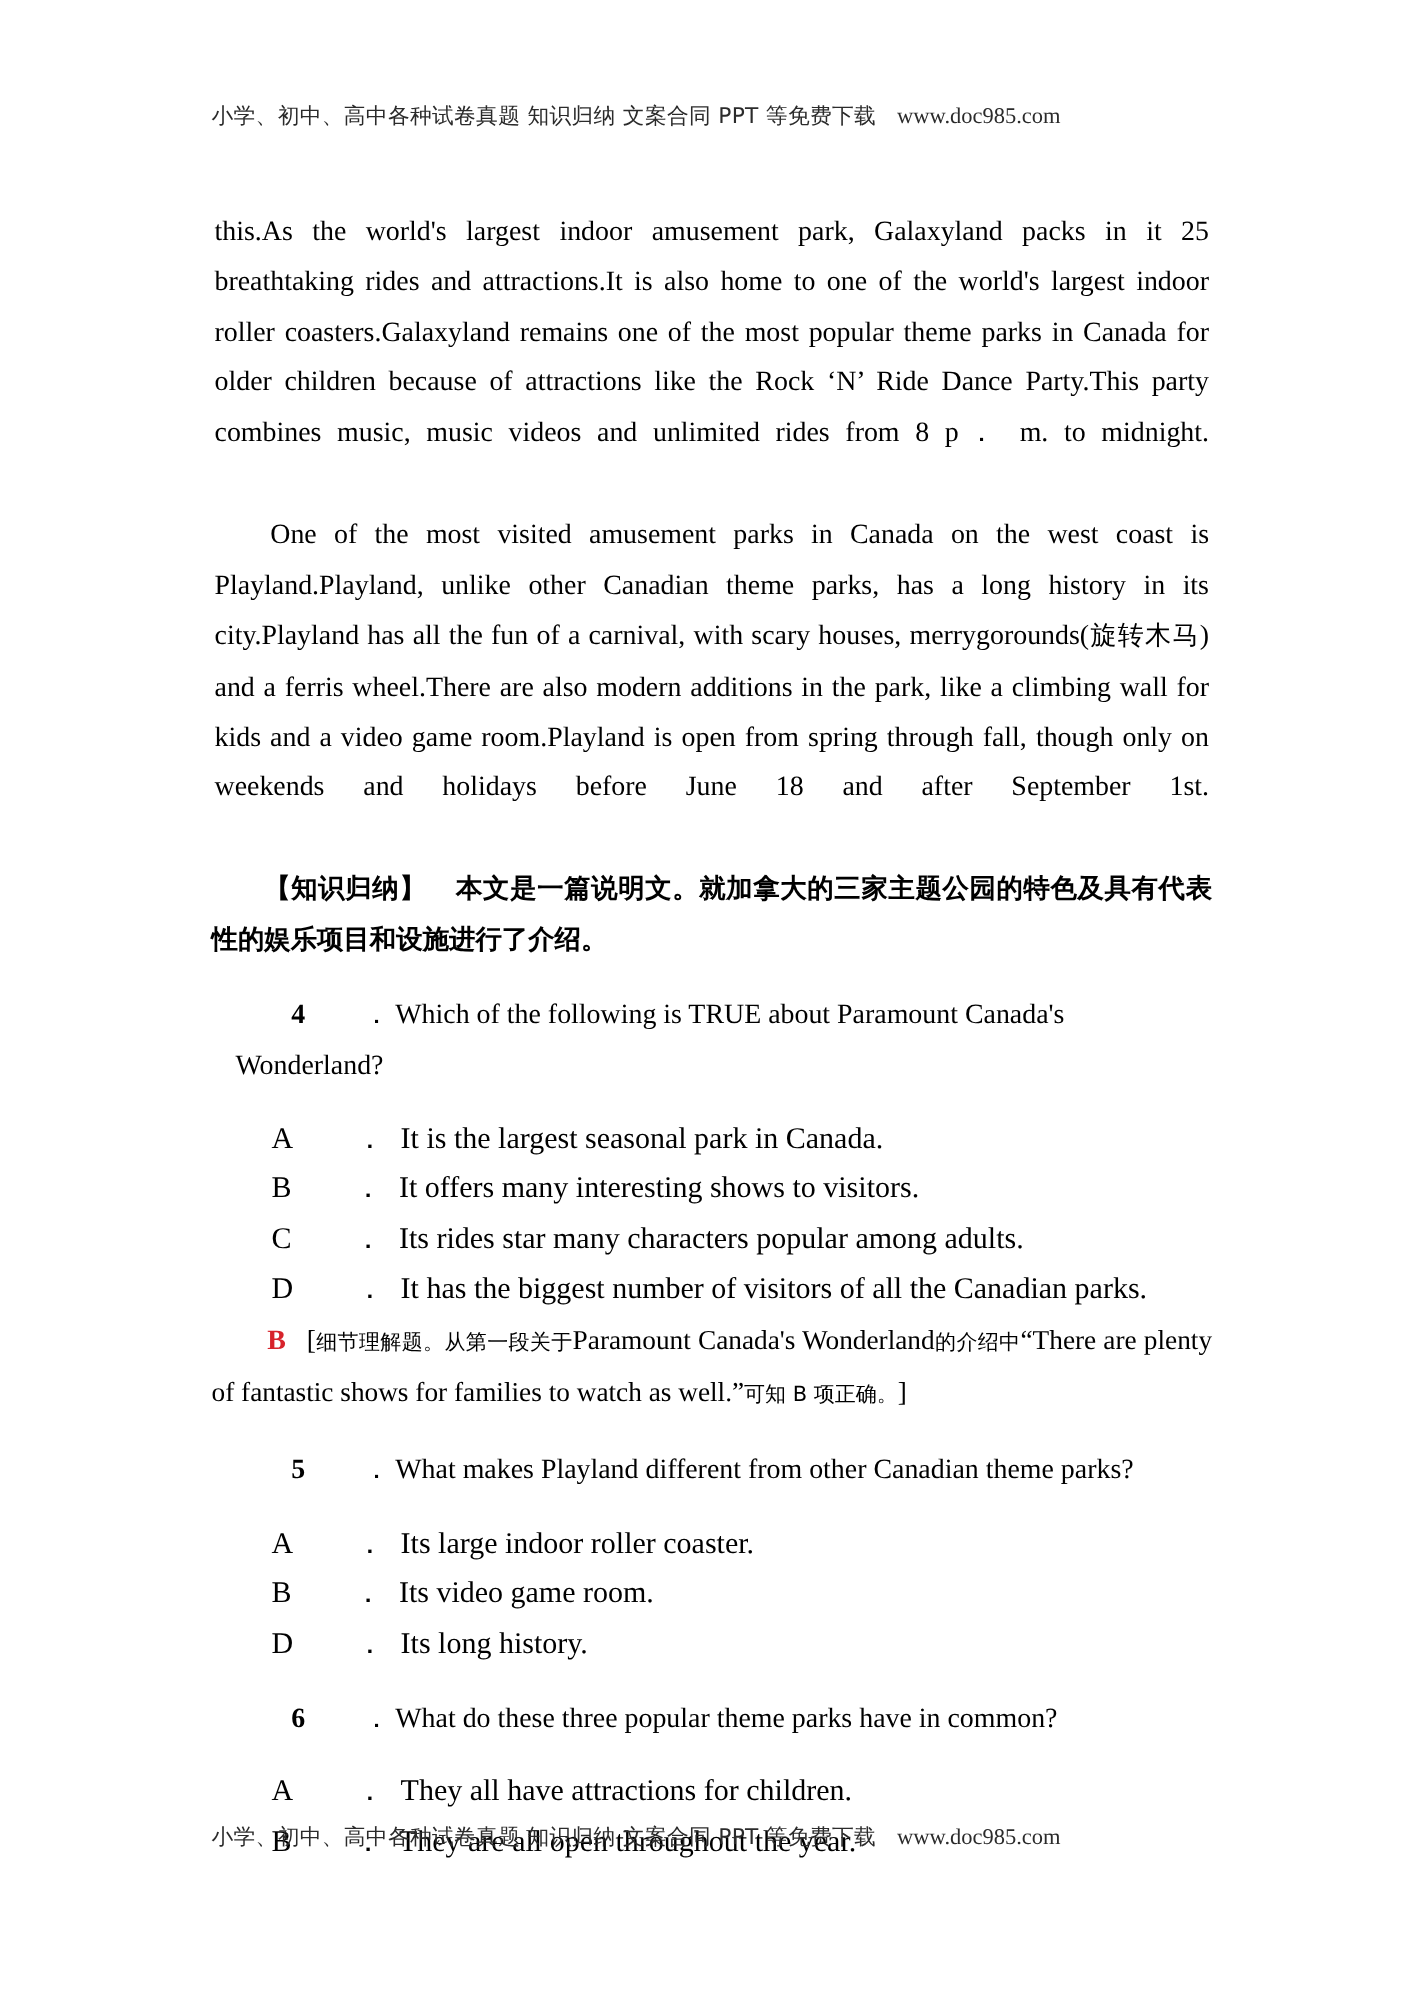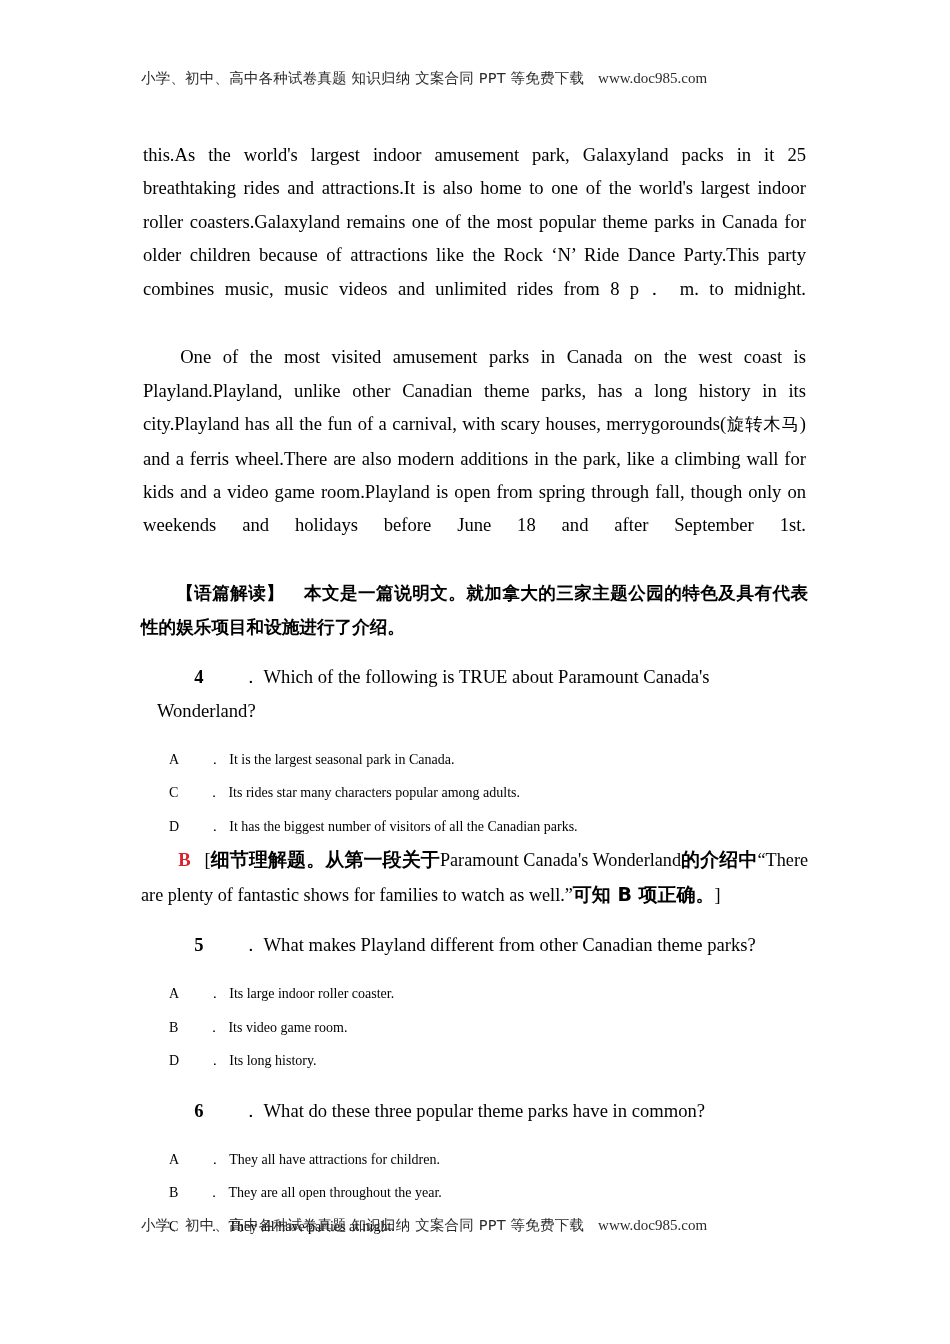--- a/index.html
+++ b/index.html
@@ -104,21 +104,21 @@
     font-weight: bold;
   }
   .dot-sep {
     display: inline-block;
     padding: 0 0.18em 0 0.05em;
   }
 
   .option {
     margin: 0;
     text-indent: 2em;
-    font-size: 14px;
+    font-size: 20px;
     line-height: 33.4px;
     text-align: left;
   }
   .optlabel { }
   .opttext { padding-left: 0.35em; }
 
   
   .answer {
     margin: 0;
     font-size: 18.6px;
@@ -133,22 +133,22 @@
   }
   .answer.ragged::after { display: none; }
   .ans-letter {
     font-weight: bold;
     color: #d7232b;
     font-family: "Liberation Serif", "DejaVu Serif", serif;
   }
   .ans-gap { display: inline-block; width: 0.75em; }
   .cn-bold {
     font-family: "DejaVu Sans", "Liberation Sans", sans-serif;
-    font-weight: bold;
-    font-size: 19px;
+    font-weight: normal;
+    font-size: 14px;
   }
   .en {
     font-family: "Liberation Serif", "DejaVu Serif", serif;
     font-size: 18.2px;
   }
 
   .sp-blk { display: inline-block; width: 0.3em; }
 </style>
 </head>
 <body>
@@ -160,26 +160,27 @@
     <span class="sp-blk"></span>
     <span class="url">www.doc985.com</span>
   </div>
 
   <div class="col">
 
     <p class="para first-cont">this.As the world's largest indoor amusement park, Galaxyland packs in it 25 breathtaking rides and attractions.It is also home to one of the world's largest indoor roller coasters.Galaxyland remains one of the most popular theme parks in Canada for older children because of attractions like the Rock ‘N’ Ride Dance Party.This party combines music, music videos and unlimited rides from 8 p． m. to midnight.</p>
 
     <p class="para indent"><span>One of the most visited amusement parks in Canada on the west coast is Playland.Playland, unlike other Canadian theme parks, has a long history in its city.Playland has all the fun of a carnival, with scary houses, merrygorounds(</span><span class="zh">旋转木马</span><span>) and a ferris wheel.There are also modern additions in the park, like a climbing wall for kids and a video game room.Playland is open from spring through fall, though only on weekends and holidays before June 18 and after September 1st.</span></p>
 
-    <p class="analysis"><span>【语篇解读】</span><span class="gap"></span><span>本文是一篇说明文。就加拿大的三家主题公园的特色及具有代表性的娱乐项目和设施进行了介绍。</span></p>
+    <p class="analysis"><span>【知识归纳】</span><span class="gap"></span><span>本文是一篇说明文。就加拿大的三家主题公园的特色及具有代表性的娱乐项目和设施进行了介绍。</span></p>
 
     <p class="question"><span class="qnum">4</span><span class="dot-sep">．</span><span>Which of the following is TRUE about Paramount Canada's Wonderland?</span></p>
 
     <p class="option"><span class="optlabel">A</span><span class="dot-sep">．</span><span class="opttext">It is the largest seasonal park in Canada.</span></p>
 
+    <p class="option"><span class="optlabel">B</span><span class="dot-sep">．</span><span class="opttext">It offers many interesting shows to visitors.</span></p>
 
     <p class="option"><span class="optlabel">C</span><span class="dot-sep">．</span><span class="opttext">Its rides star many characters popular among adults.</span></p>
 
     <p class="option"><span class="optlabel">D</span><span class="dot-sep">．</span><span class="opttext">It has the biggest number of visitors of all the Canadian parks.</span></p>
 
     <p class="answer ragged"><span class="ans-letter">B</span><span class="ans-gap"></span><span class="en">[</span><span class="cn-bold">细节理解题。</span><span class="cn-bold">从第一段关于</span><span class="en">Paramount Canada's Wonderland</span><span class="cn-bold">的介绍中</span><span class="en">“There are plenty of fantastic shows for families to watch as well.”</span><span class="cn-bold">可知 B 项正确。</span><span class="en">]</span></p>
 
     <p class="question"><span class="qnum">5</span><span class="dot-sep">．</span><span>What makes Playland different from other Canadian theme parks?</span></p>
 
     <p class="option"><span class="optlabel">A</span><span class="dot-sep">．</span><span class="opttext">Its large indoor roller coaster.</span></p>
@@ -189,21 +190,20 @@
 
     <p class="option"><span class="optlabel">D</span><span class="dot-sep">．</span><span class="opttext">Its long history.</span></p>
 
 
     <p class="question"><span class="qnum">6</span><span class="dot-sep">．</span><span>What do these three popular theme parks have in common?</span></p>
 
     <p class="option"><span class="optlabel">A</span><span class="dot-sep">．</span><span class="opttext">They all have attractions for children.</span></p>
 
     <p class="option"><span class="optlabel">B</span><span class="dot-sep">．</span><span class="opttext">They are all open throughout the year.</span></p>
 
-    <p class="option"><span class="optlabel">C</span><span class="dot-sep">．</span><span class="opttext">They all have parties at night.</span></p>
 
   </div>
 
   <div class="watermark watermark-bottom">
     <span>小学、初中、高中各种试卷真题 知识归纳 文案合同 PPT 等免费下载</span>
     <span class="sp-blk"></span>
     <span class="url">www.doc985.com</span>
   </div>
 
 </div>

